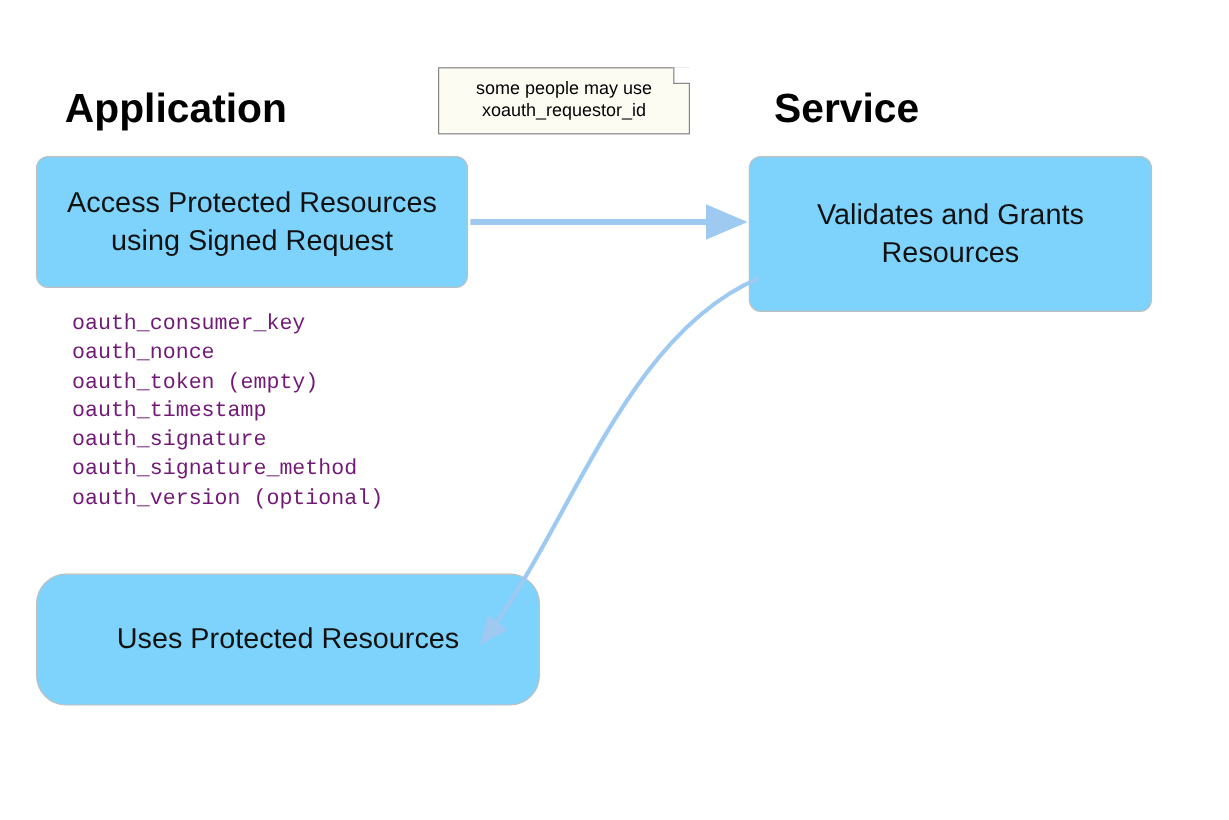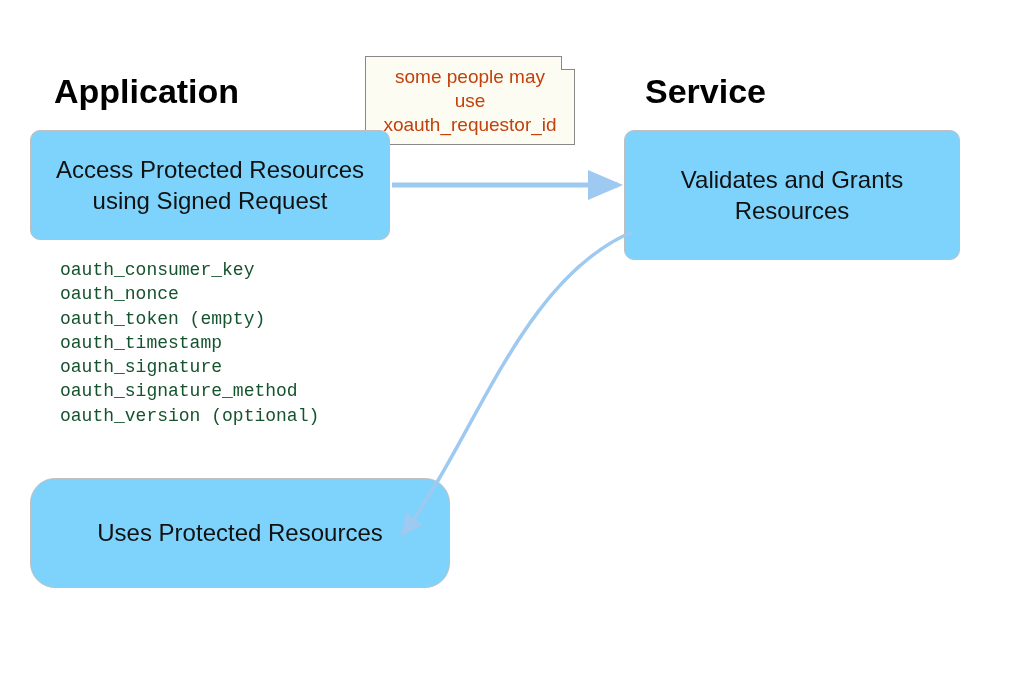--- a/index.html
+++ b/index.html
@@ -30,41 +30,41 @@
     text-align: center;
     font-size: 24px;
     color: #111;
     padding: 10px 18px;
     line-height: 1.3;
   }
   .note {
     position: absolute;
     background: #fdfcf3;
     border: 1px solid #888;
-    font-size: 19px;
-    color: #c2410c;
+    font-size: 15px;
+    color: #000000;
     text-align: center;
     padding: 8px 12px 8px 12px;
     line-height: 1.25;
   }
   .note-corner {
     position: absolute;
     top: -1px;
     right: -1px;
     width: 14px;
     height: 14px;
     background: #ffffff;
     border-left: 1px solid #888;
     border-bottom: 1px solid #888;
   }
   .params {
     position: absolute;
     font-family: "Courier New", Courier, monospace;
     font-size: 18px;
-    color: #14532d;
+    color: #701a75;
     line-height: 1.35;
     white-space: pre;
   }
   svg.arrows {
     position: absolute;
     top: 0; left: 0;
     width: 1024px;
     height: 683px;
     pointer-events: none;
   }

